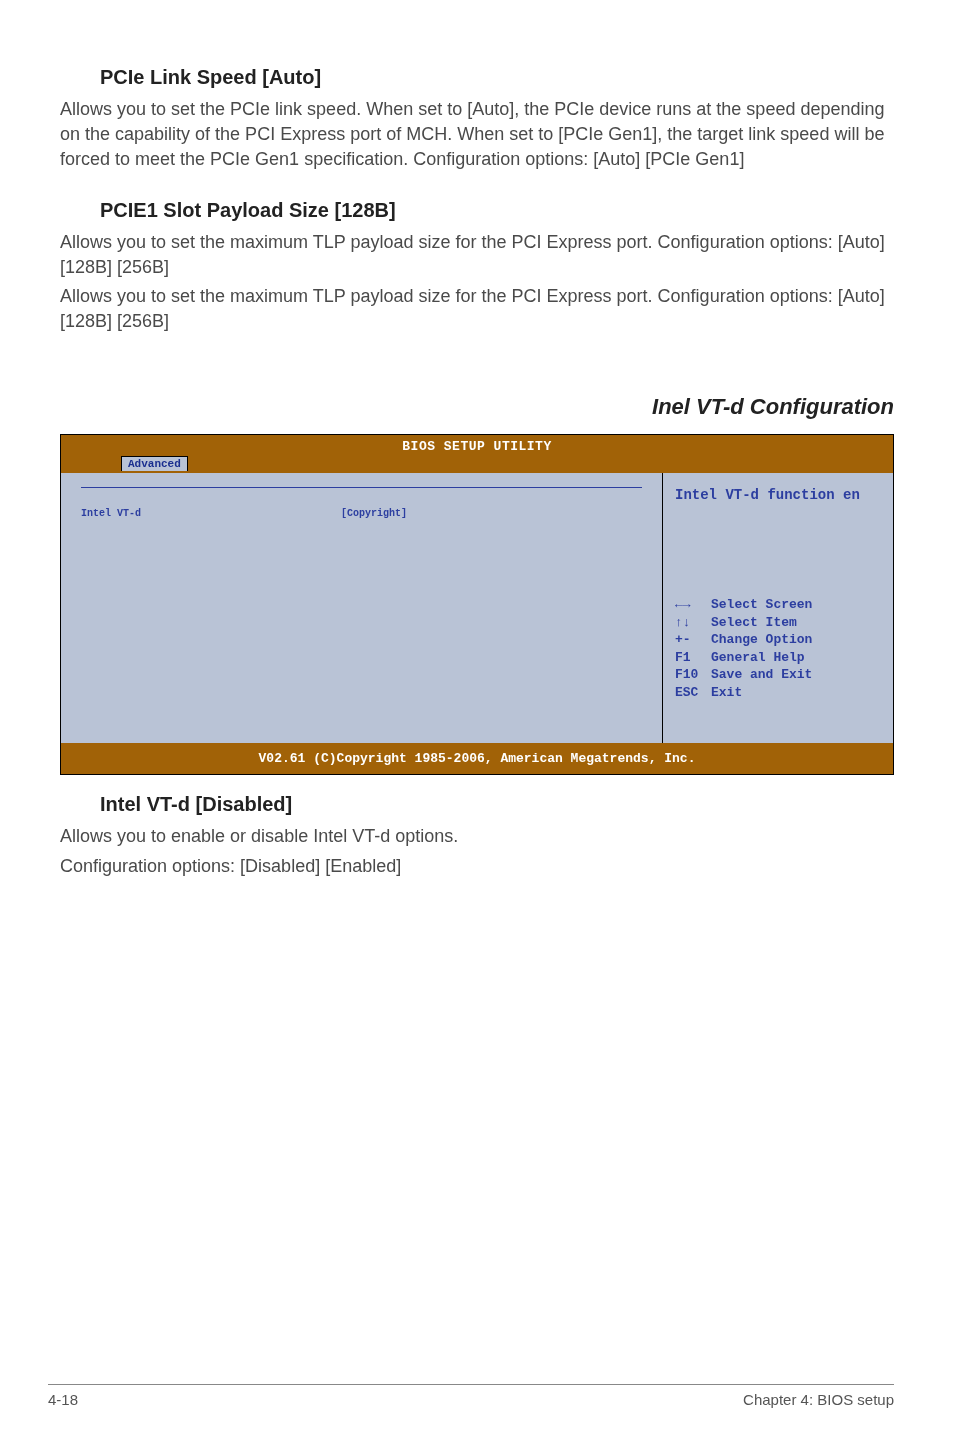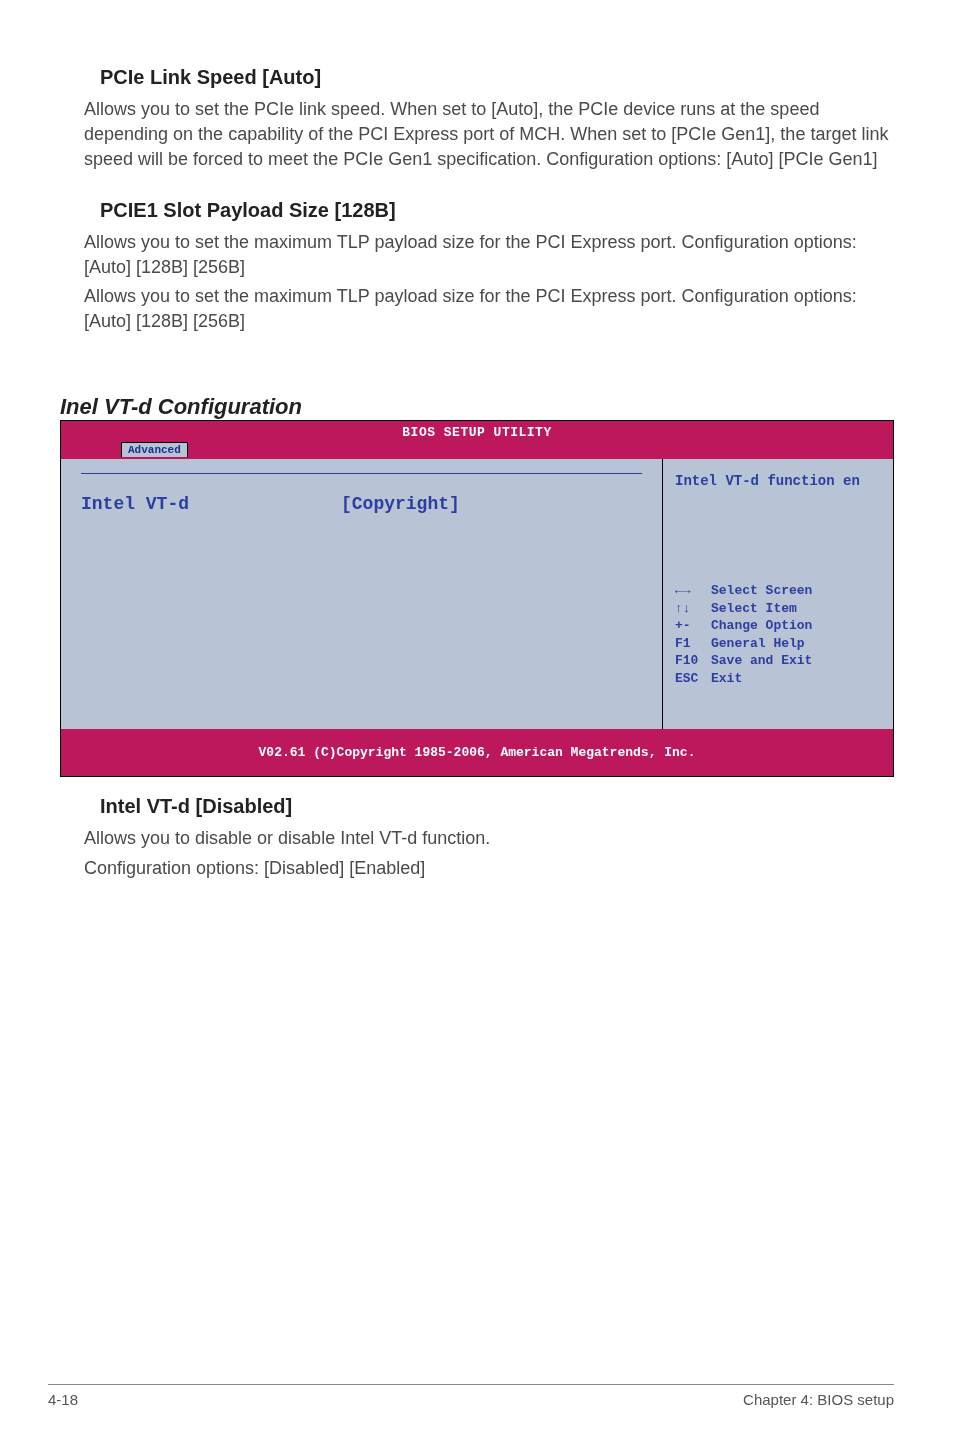--- a/index.html
+++ b/index.html
@@ -22,38 +22,38 @@
       color: #222;
       margin-top: 26px;
       margin-bottom: 8px;
       margin-left: 40px;
     }
     .section-body {
       font-size: 18px;
       color: #4a4a4a;
       line-height: 1.4;
       margin-bottom: 4px;
-      margin-left: 24px;
     }
     .config-heading {
       font-weight: bold;
       font-style: italic;
       font-size: 22px;
       color: #222;
       margin-top: 60px;
-      margin-bottom: 0;
+      margin-bottom: 14px;
+      text-align: right;
     }
     .bios-box {
       border: 1px solid #000;
       width: 100%;
       font-family: "Courier New", monospace;
       font-size: 14px;
     }
     .bios-header {
-      background: #be185d;
+      background: #a16207;
       color: #fff;
       padding: 4px 0 2px 0;
     }
     .bios-title {
       text-align: center;
       font-weight: bold;
       font-size: 13px;
       letter-spacing: 0.5px;
     }
     .bios-tabs {
@@ -82,21 +82,21 @@
       position: relative;
     }
     .bios-divider {
       border-top: 1px solid #2c3ea0;
       margin: 4px 0 16px 0;
     }
     .bios-setting-row {
       display: flex;
       color: #2c3ea0;
       font-weight: bold;
-      font-size: 18px;
+      font-size: 10px;
       margin-top: 20px;
     }
     .bios-setting-label {
       width: 260px;
     }
     .bios-right {
       width: 230px;
       padding: 14px 12px;
       color: #2c3ea0;
       font-weight: bold;
@@ -112,24 +112,24 @@
       line-height: 1.35;
       margin-bottom: 28px;
     }
     .bios-nav-row {
       display: flex;
     }
     .bios-nav-key {
       width: 36px;
     }
     .bios-footer {
-      background: #be185d;
+      background: #a16207;
       color: #fff;
       text-align: center;
-      padding: 16px 0;
+      padding: 8px 0;
       font-weight: bold;
       font-size: 13px;
     }
     .page-footer {
       position: absolute;
       bottom: 30px;
       left: 48px;
       right: 60px;
       border-top: 1px solid #888;
       padding-top: 6px;
@@ -201,20 +201,20 @@
           <span>Exit</span>
         </div>
       </div>
     </div>
   </div>
   <div class="bios-footer">V02.61 (C)Copyright 1985-2006, American Megatrends, Inc.</div>
 </div>
 
 <div>
   <div class="section-heading" style="margin-top:18px;">Intel VT-d [Disabled]</div>
-  <div class="section-body">Allows you to disable or disable Intel VT-d function.</div>
+  <div class="section-body">Allows you to enable or disable Intel VT-d options.</div>
   <div class="section-body">Configuration options: [Disabled] [Enabled]</div>
 </div>
 
 <div class="page-footer">
   <span>4-18</span>
   <span>Chapter 4: BIOS setup</span>
 </div>
 
 </body></html>

